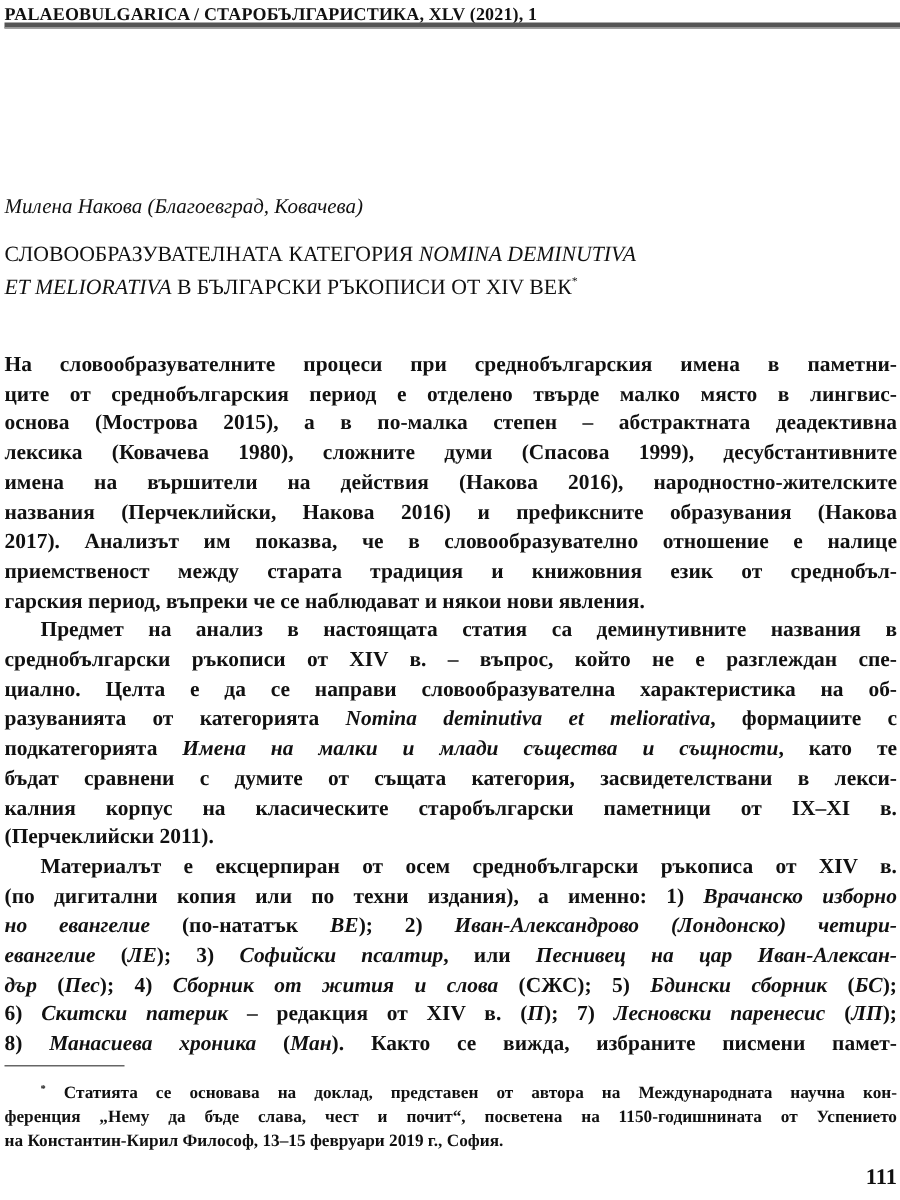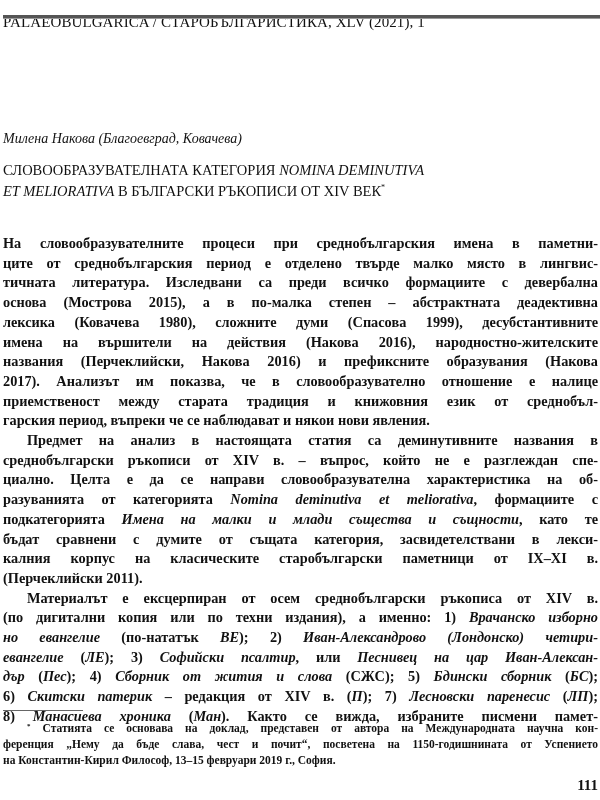--- a/index.html
+++ b/index.html
@@ -1,17 +1,17 @@
 <!DOCTYPE html>
 <html><head>
 <meta charset="utf-8">
 <style>
   html, body { margin: 0; padding: 0; background: #fff; }
   body { width: 600px; height: 800px; overflow: hidden; position: relative; font-family: "Liberation Serif", "DejaVu Serif", serif; color: #111; }
-  .header { position: absolute; left: 3px; top: 14px; width: 597px; font-weight: normal; font-size: 15px; letter-spacing: 0.1px; white-space: nowrap; }
+  .header { position: absolute; left: 3px; top: 2px; width: 597px; font-weight: bold; font-size: 12px; letter-spacing: 0.1px; white-space: nowrap; }
   .header-rule { position: absolute; left: 3px; top: 15px; width: 597px; height: 3px; background: #555; border-bottom: 1px solid #999; }
   .author { position: absolute; left: 3px; top: 131px; font-style: italic; font-size: 14px; white-space: nowrap; }
   .title { position: absolute; left: 3px; top: 162px; font-size: 14.5px; line-height: 17px; white-space: nowrap; }
   .title i { font-style: italic; }
   .title sup { font-size: 8px; vertical-align: 6px; }
   .body-text { position: absolute; left: 3px; top: 234px; width: 595px; font-size: 14.3px; line-height: 19.7px; text-align: justify; font-weight: bold; }
   .body-text .line { display: block; text-align: justify; text-align-last: justify; white-space: nowrap; }
   .body-text .line.last { text-align-last: left; }
   .body-text i { font-style: italic; }
   .fn-rule { position: absolute; left: 3px; top: 710px; width: 80px; height: 1px; background: #666; }
@@ -32,21 +32,20 @@
 
 <div class="title">
   <div><span>СЛОВООБРАЗУВАТЕЛНАТА КАТЕГОРИЯ </span><i>NOMINA DEMINUTIVA</i></div>
   <div><i>ET MELIORATIVA</i><span> В БЪЛГАРСКИ РЪКОПИСИ ОТ XIV ВЕК</span><sup>*</sup></div>
 </div>
 
 <div class="body-text">
   <div>
     <span class="line">На словообразувателните процеси при среднобългарския имена в паметни-</span>
     <span class="line">ците от среднобългарския период е отделено твърде малко място в лингвис-</span>
-    <span class="line">тичната литература. Изследвани са преди всичко формациите с девербална</span>
     <span class="line">основа (Мострова 2015), а в по-малка степен – абстрактната деадективна</span>
     <span class="line">лексика (Ковачева 1980), сложните думи (Спасова 1999), десубстантивните</span>
     <span class="line">имена на вършители на действия (Накова 2016), народностно-жителските</span>
     <span class="line">названия (Перчеклийски, Накова 2016) и префиксните образувания (Накова</span>
     <span class="line">2017). Анализът им показва, че в словообразувателно отношение е налице</span>
     <span class="line">приемственост между старата традиция и книжовния език от среднобъл-</span>
     <span class="line last">гарския период, въпреки че се наблюдават и някои нови явления.</span>
   </div>
   <div>
     <span class="line" style="padding-left:24px">Предмет на анализ в настоящата статия са деминутивните названия в</span>

